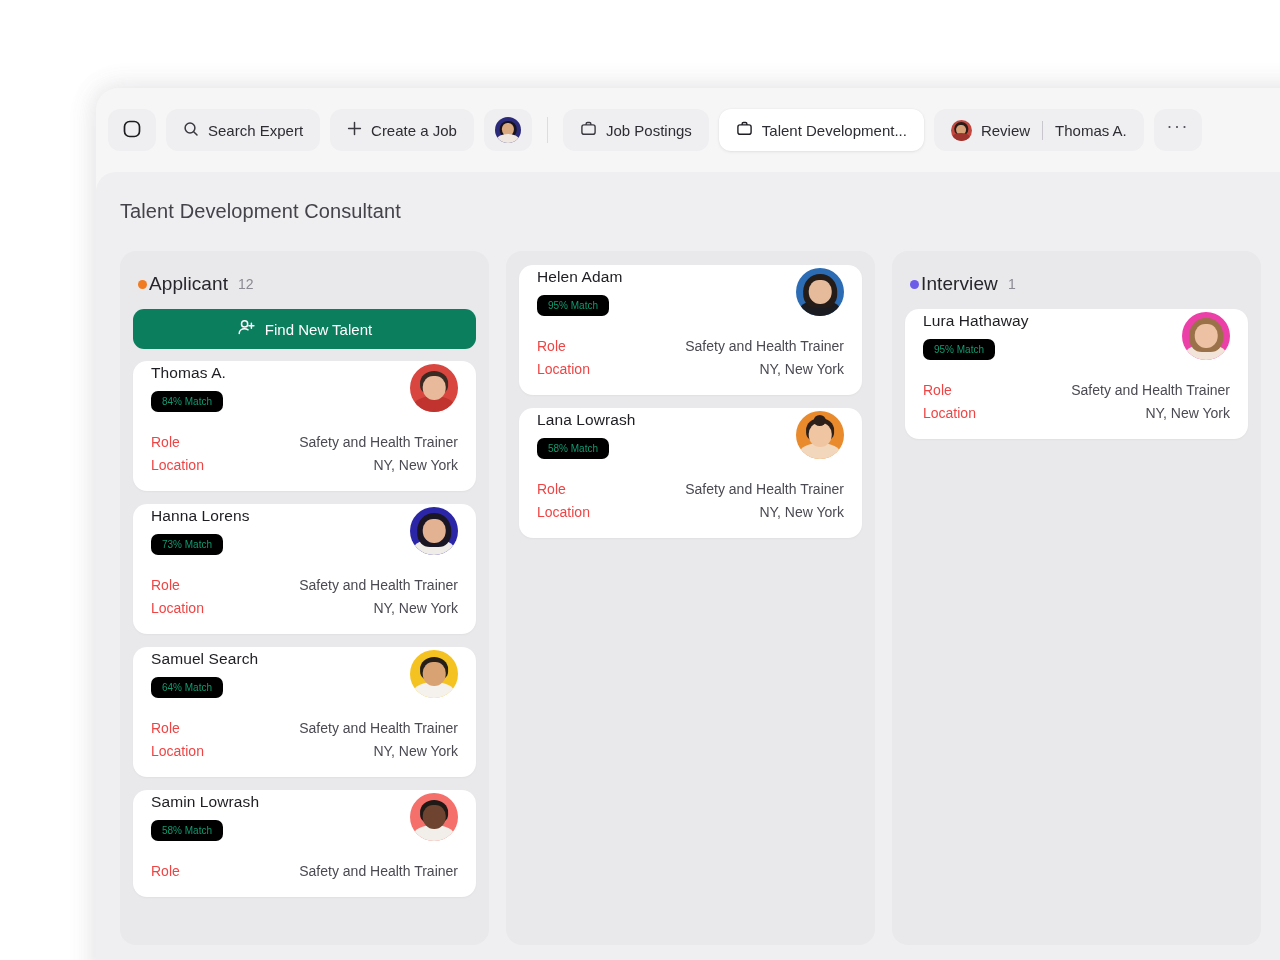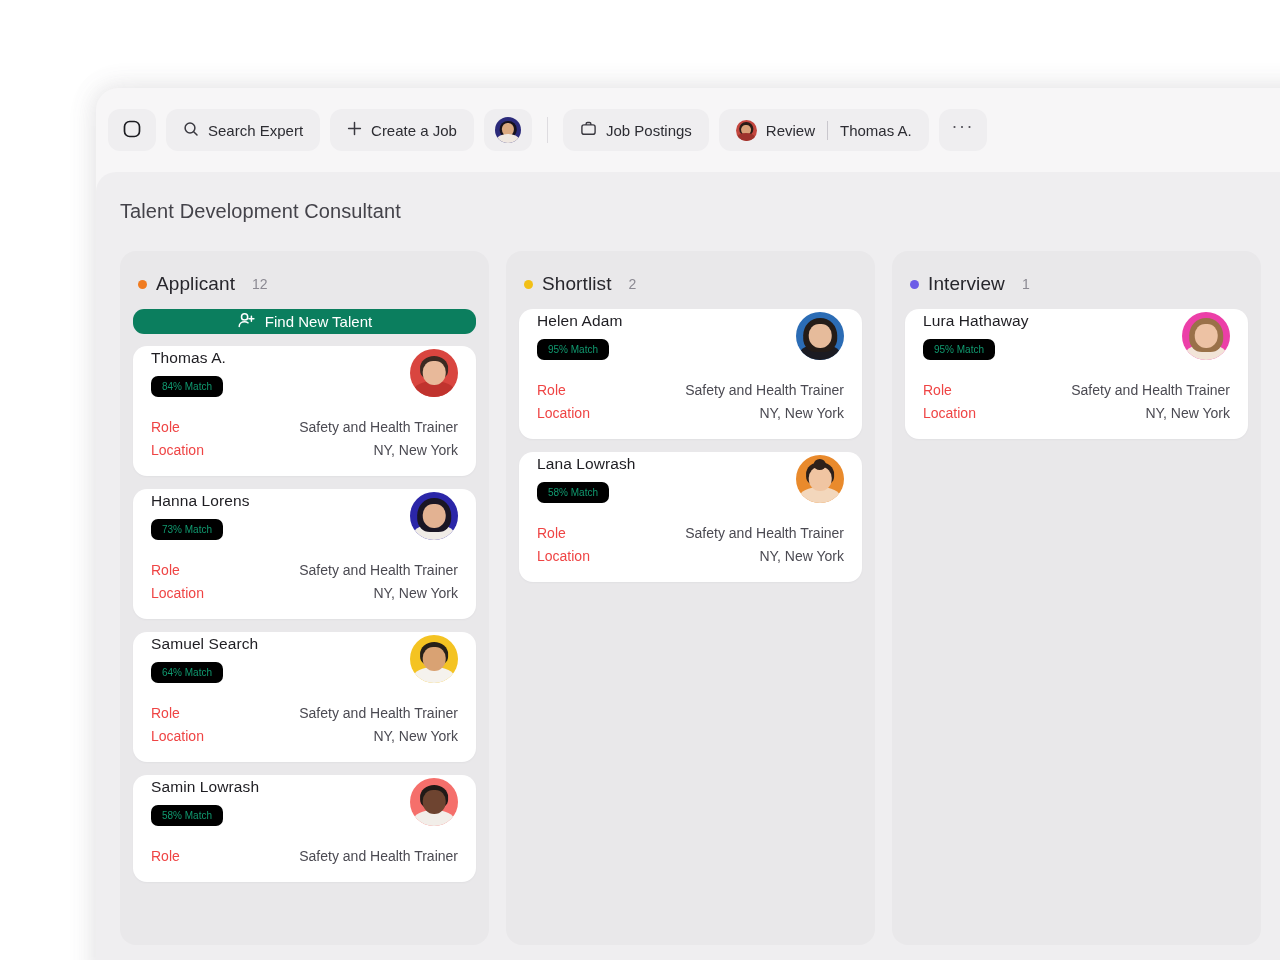--- a/index.html
+++ b/index.html
@@ -130,21 +130,21 @@
     flex: 0 0 369px;
     background: #e9e8ea;
     border-radius: 16px;
     padding: 14px 13px 13px 13px;
     min-height: 694px;
   }
 
   .col-head {
     display: flex;
     align-items: center;
-    gap: 9px;
+    gap: 2px;
     padding: 8px 4px 14px 5px;
   }
 
   .col-dot {
     width: 9px;
     height: 9px;
     border-radius: 50%;
     flex: 0 0 auto;
   }
 
@@ -156,21 +156,21 @@
 
   .col-count {
     font-size: 14px;
     color: #8b8992;
     margin-left: 8px;
   }
 
   
   .find-btn {
     width: 100%;
-    height: 25px;
+    height: 40px;
     background: #0b7e5e;
     border: none;
     border-radius: 11px;
     color: #ffffff;
     font-size: 15px;
     font-family: inherit;
     display: flex;
     align-items: center;
     justify-content: center;
     gap: 9px;
@@ -320,20 +320,29 @@
     <button class="tb-chip">
       <span class="tb-icon">
         <svg width="17" height="17" viewBox="0 0 17 17" fill="none">
           <rect x="1.9" y="4.9" width="13.2" height="9.4" rx="2.1" stroke="#3a3940" stroke-width="1.4"></rect>
           <path d="M6.1 4.9V3.9c0-.77.63-1.4 1.4-1.4h2c.77 0 1.4.63 1.4 1.4v1" stroke="#3a3940" stroke-width="1.4"></path>
         </svg>
       </span>
       <span>Job Postings</span>
     </button>
 
+    <button class="tb-chip active">
+      <span class="tb-icon">
+        <svg width="17" height="17" viewBox="0 0 17 17" fill="none">
+          <rect x="1.9" y="4.9" width="13.2" height="9.4" rx="2.1" stroke="#1f1e24" stroke-width="1.4"></rect>
+          <path d="M6.1 4.9V3.9c0-.77.63-1.4 1.4-1.4h2c.77 0 1.4.63 1.4 1.4v1" stroke="#1f1e24" stroke-width="1.4"></path>
+        </svg>
+      </span>
+      <span>Talent Development...</span>
+    </button>
 
     <button class="tb-chip">
       <span class="avatar" style="width:21px;height:21px">
         <span class="av-bg" style="background:#c4473f"></span>
         <span class="av-hair" style="background:#2a1d17"></span>
         <span class="av-face" style="background:#d8a077"></span>
         <span class="av-body" style="background:#9d332c"></span>
       </span>
       <span>Review</span>
       <span class="tb-divider-v"></span>
@@ -438,25 +447,20 @@
             </div>
             <div class="meta">
               <div class="meta-row">
                 <span class="meta-key">Role</span>
                 <span class="meta-val">Safety and Health Trainer</span>
               </div>
             </div>
           </div>
         </div>
         <div class="column">
-          <div class="col-head">
-            <span class="col-dot" style="background:#f2c017"></span>
-            <span class="col-name">Shortlist</span>
-            <span class="col-count">2</span>
-          </div>
           <div class="card">
             <div class="card-top">
               <div><div class="card-name">Helen Adam</div><span class="match-pill">95% Match</span></div>
               <span class="avatar">
                 <span class="av-bg" style="background:#2b6cb5"></span>
                 <span class="av-body" style="background:#1b1b22"></span>
                 <span class="av-hair" style="background:#241c18;width:70%;height:72%;top:12%;border-radius:50% 50% 38% 38%;"></span>
                 <span class="av-face" style="background:#e6bb9b"></span>
               </span>
             </div>

